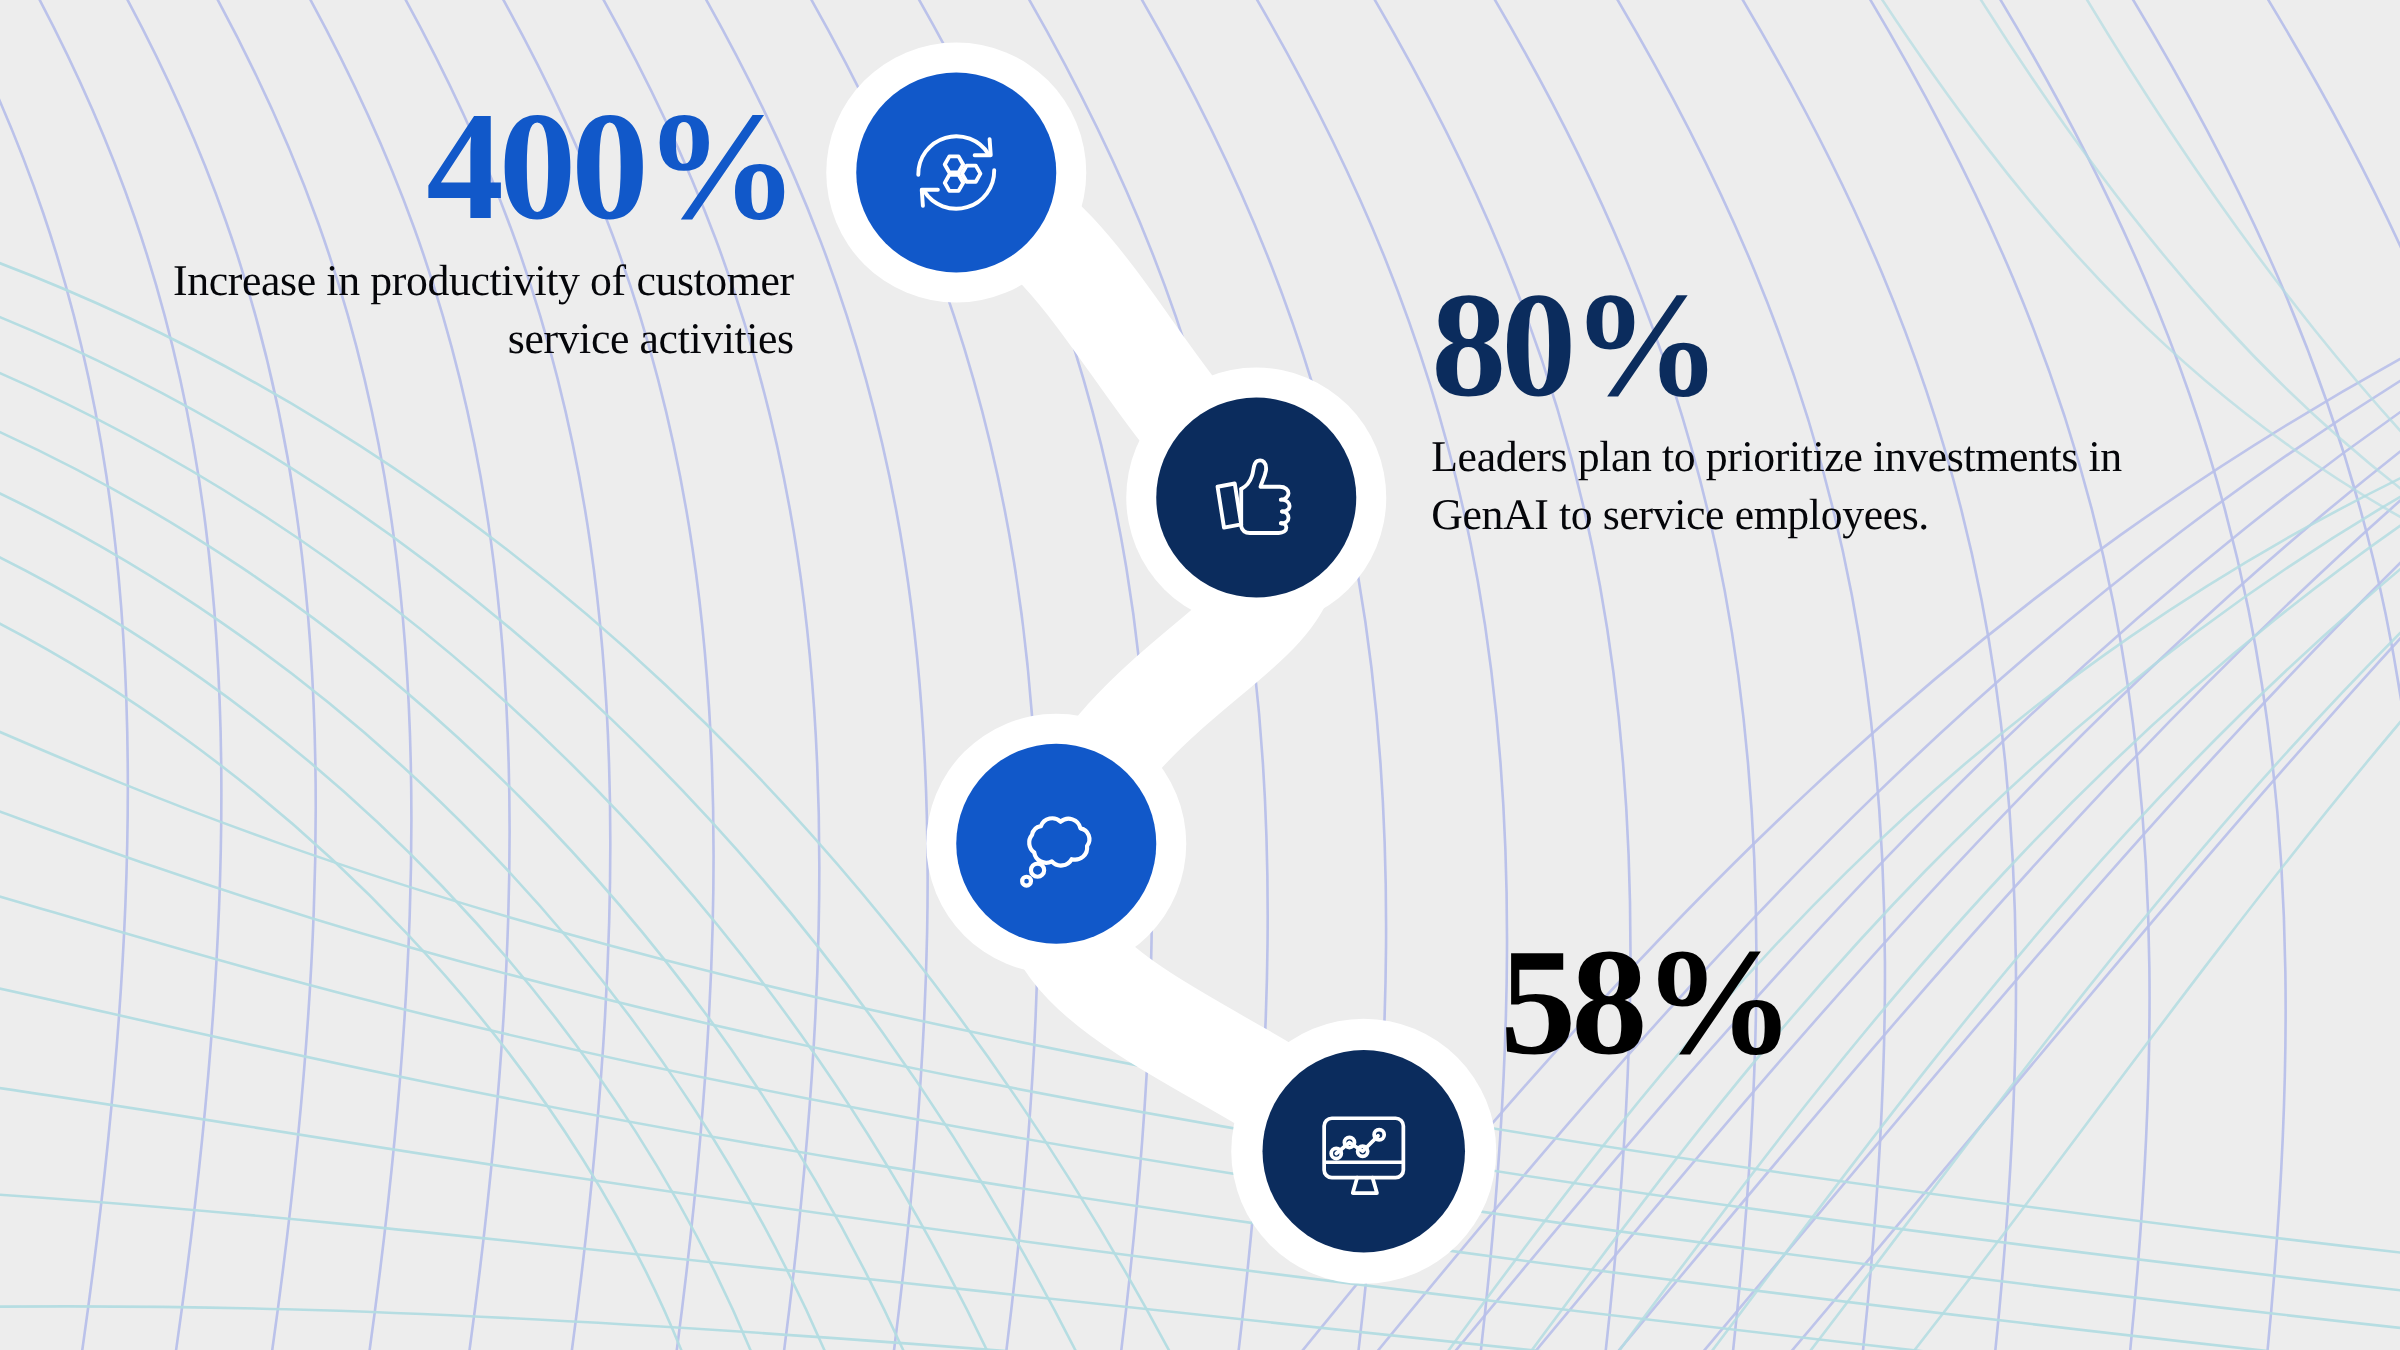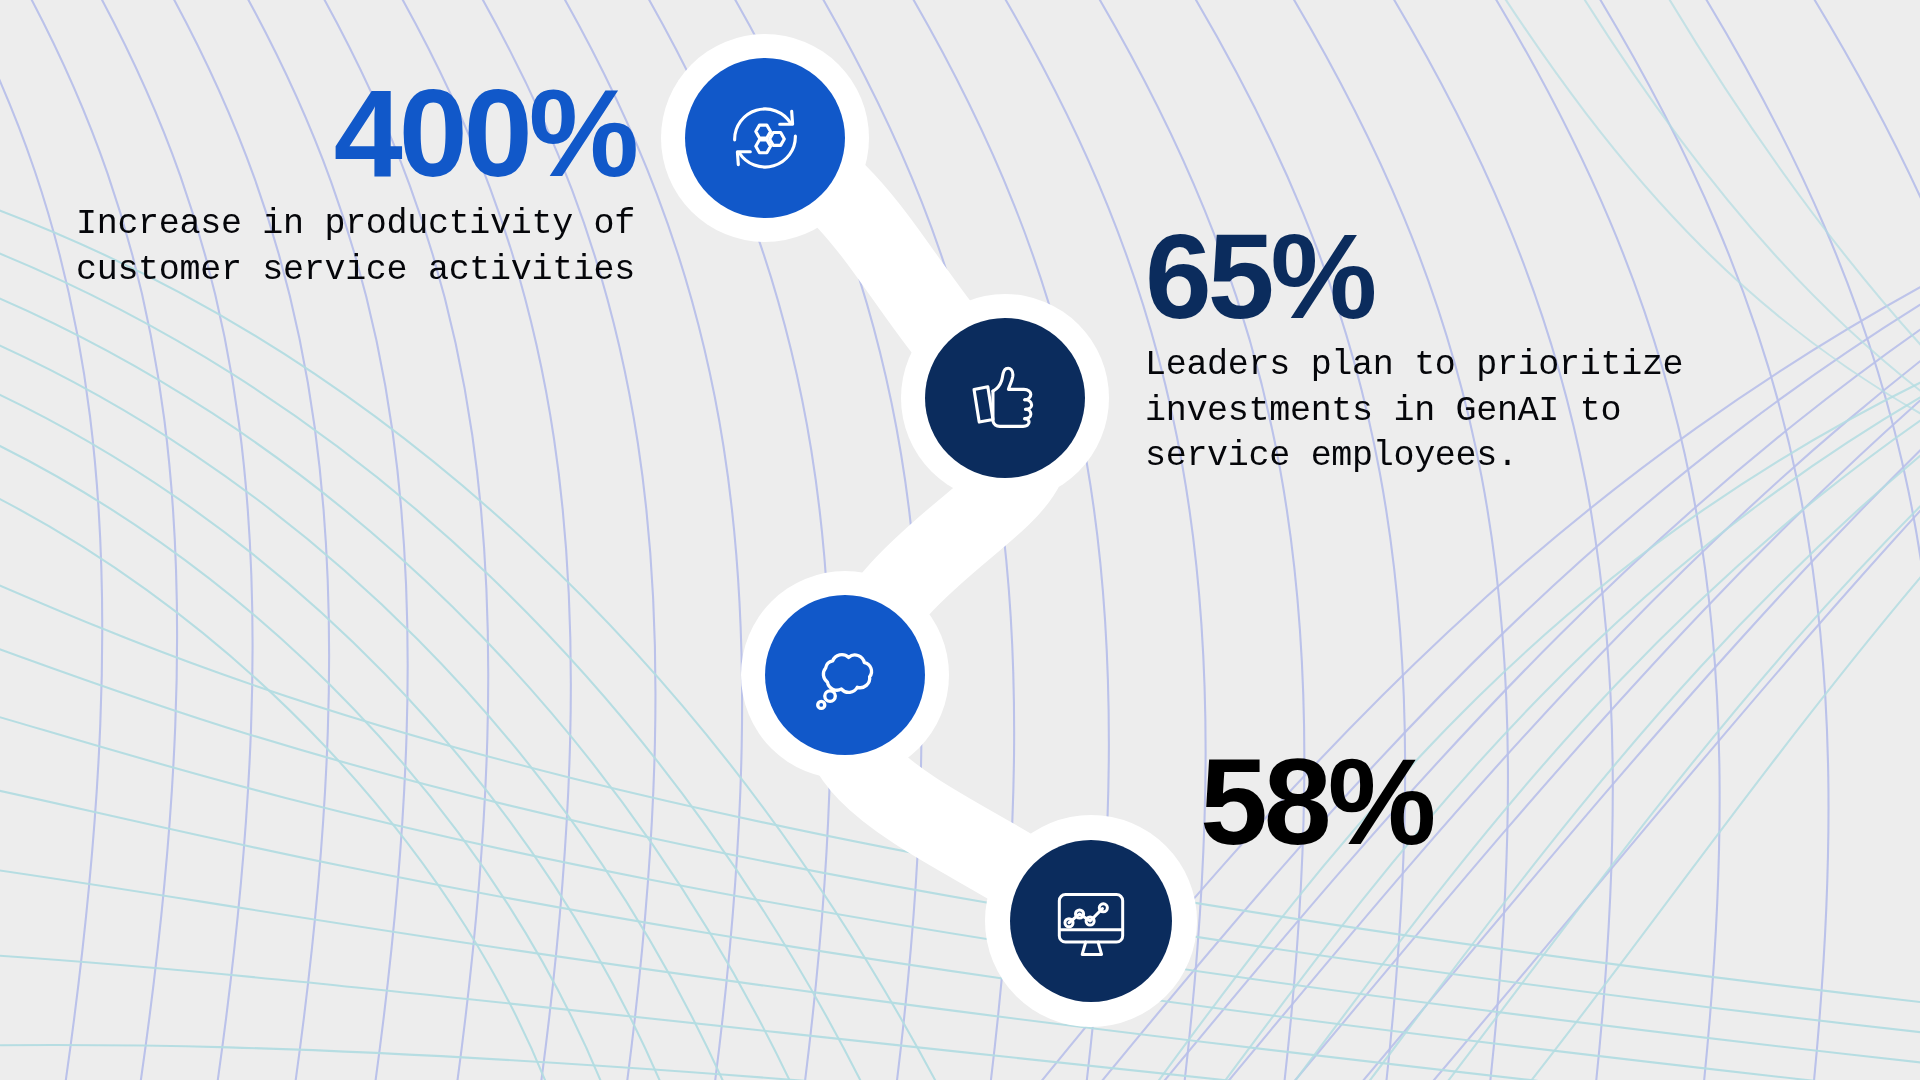--- a/index.html
+++ b/index.html
@@ -30,31 +30,31 @@
   #bg-pattern { z-index: 1; }
   #ribbon-layer { z-index: 2; }
   #content-layer { z-index: 3; }
 
   
   .stat {
     position: absolute;
   }
 
   .stat-number {
-    font-family: Liberation Sans, sans-serif;
+    font-family: Liberation Serif, serif;
     font-weight: 700;
     font-size: 128px;
     line-height: 1.02;
     letter-spacing: -4px;
     margin: 0 0 6px 0;
     white-space: nowrap;
   }
 
   .stat-desc {
-    font-family: Liberation Mono, monospace;
+    font-family: Liberation Serif, serif;
     font-weight: 400;
     font-size: 35px;
     line-height: 1.30;
     color: #05060a;
     margin: 0;
     letter-spacing: -0.3px;
   }
 
   .align-right { text-align: right; }
   .align-left  { text-align: left;  }
@@ -190,21 +190,21 @@
   </svg>
 
   <div class="layer" id="content-layer">
 
     <div class="stat align-right" id="stat-400">
       <div class="stat-number">400%</div>
       <div class="stat-desc">Increase in productivity of customer service activities</div>
     </div>
 
     <div class="stat align-left" id="stat-80">
-      <div class="stat-number">65%</div>
+      <div class="stat-number">80%</div>
       <div class="stat-desc">Leaders plan to prioritize investments in GenAI to service employees.</div>
     </div>
 
 
     <div class="stat align-left" id="stat-58">
       <div class="stat-number">58%</div>
     </div>
 
     <div class="icon-badge" id="icon-sync">
       <svg width="92" height="92" viewBox="0 0 100 100" xmlns="http://www.w3.org/2000/svg" fill="none" stroke="#ffffff" stroke-width="3.4" stroke-linecap="round" stroke-linejoin="round">

